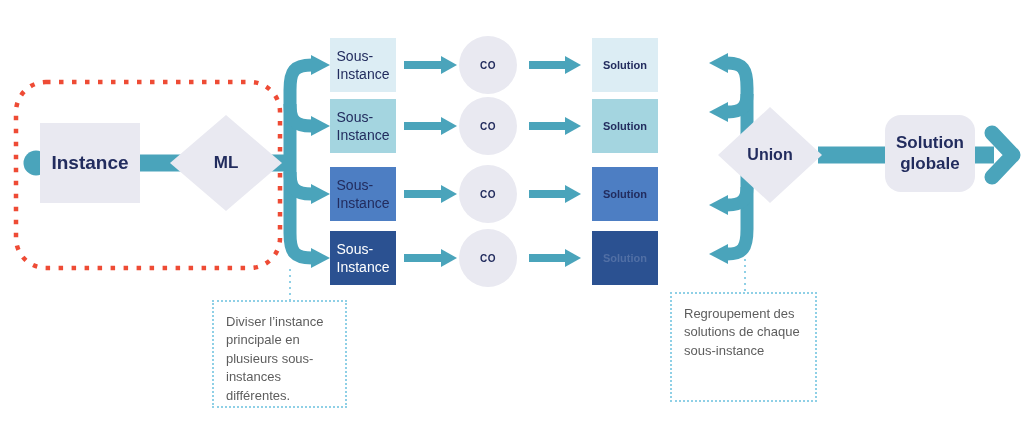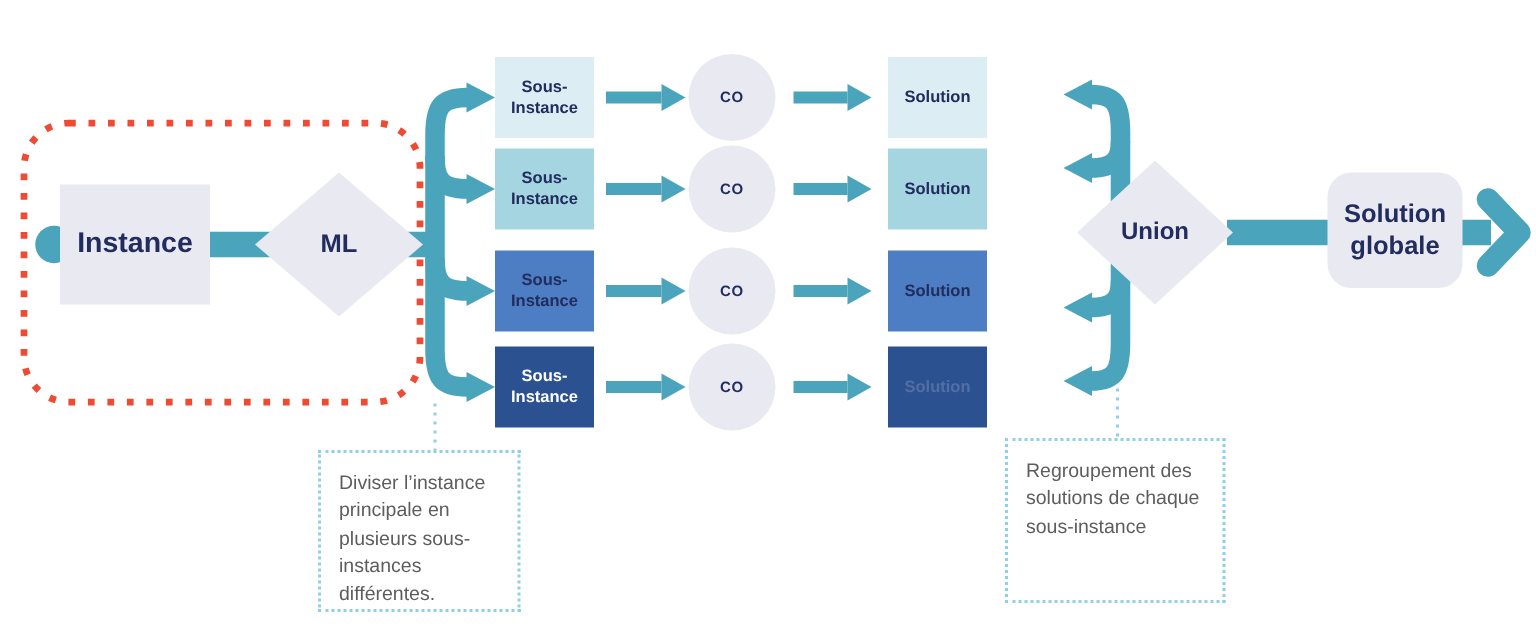--- a/index.html
+++ b/index.html
@@ -40,21 +40,21 @@
   .graybox{background:var(--gray);}
   .instance{left:40px;top:123px;width:100px;height:80px;font-size:19px;}
   .diamond{clip-path:polygon(50% 0,100% 50%,50% 100%,0 50%);}
   .ml{left:170px;top:115px;width:112px;height:96px;font-size:17px;}
   .union{left:718px;top:107px;width:104px;height:96px;font-size:16px;}
   .sg{left:885px;top:115px;width:90px;height:77px;border-radius:16px;font-size:17px;line-height:1.18;}
   .sq{
     position:absolute;width:66px;height:54px;
     display:flex;align-items:center;justify-content:center;
   }
-  .sq .lbl{font-weight:bold;font-size:11px;line-height:1.3;text-align:center;}
+  .sq .lbl{font-weight:normal;font-size:14px;line-height:1.3;text-align:left;}
   .sq .sollbl{font-weight:bold;font-size:11px;}
   .col-sub{left:330px;}
   .col-sol{left:592px;}
   .r0{top:38px;} .r1{top:99px;} .r2{top:167px;} .r3{top:231px;}
   .co{
     position:absolute;left:459px;width:58px;height:58px;border-radius:50%;
     background:var(--gray);
     display:flex;align-items:center;justify-content:center;
     color:var(--navy);font-weight:bold;font-size:10px;letter-spacing:.5px;
   }

